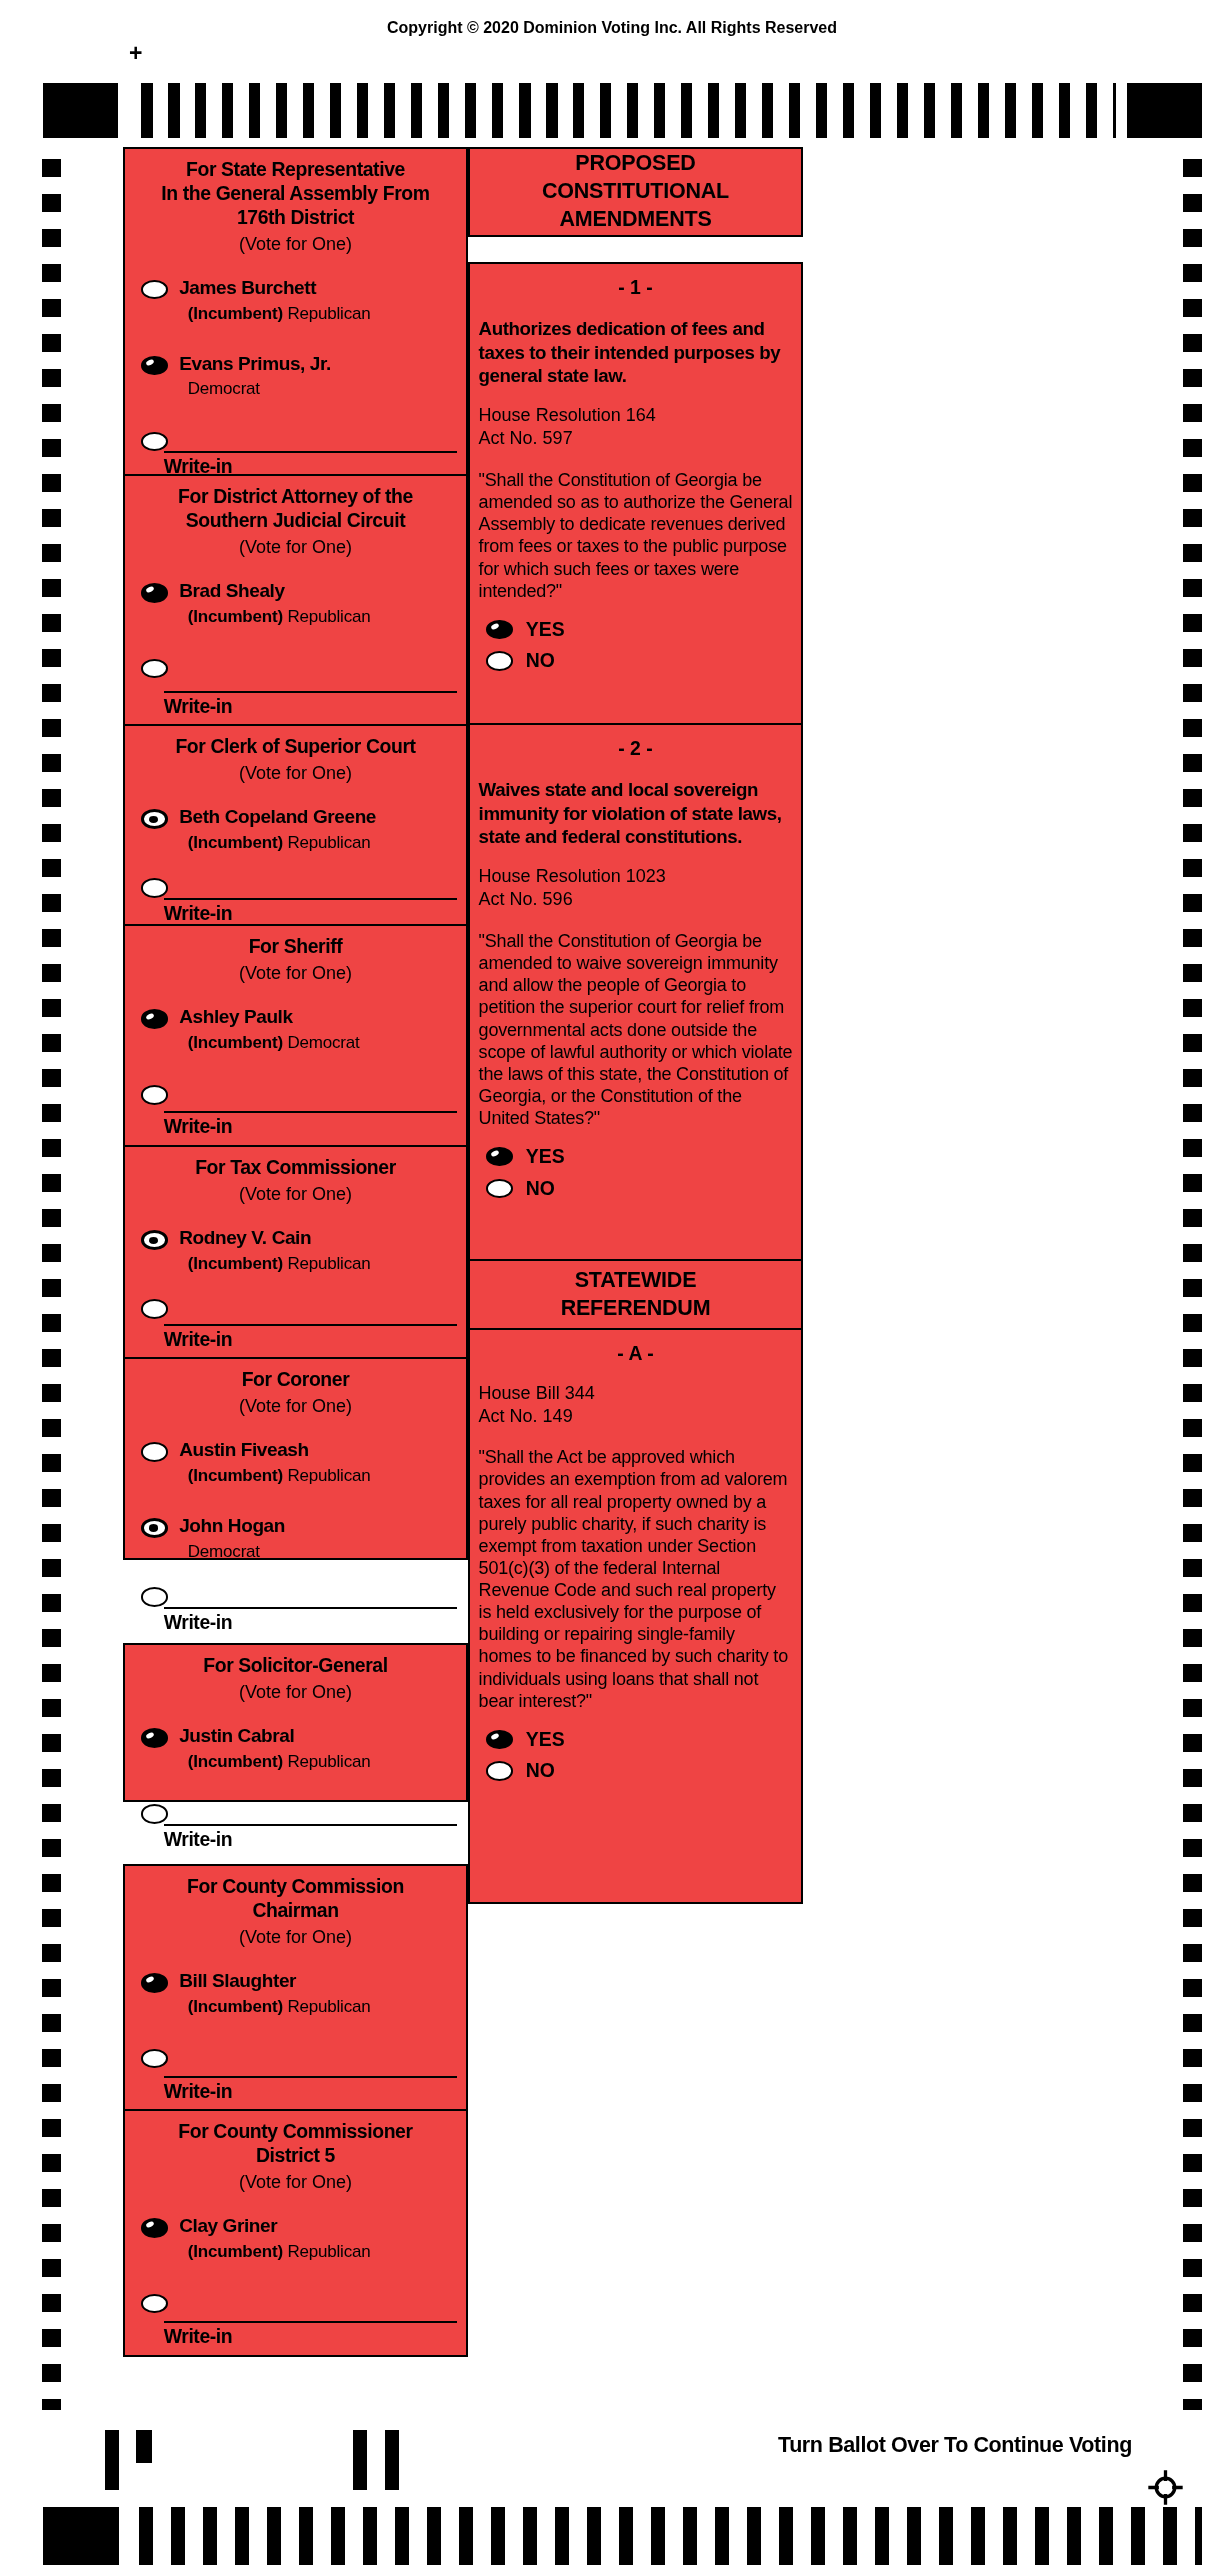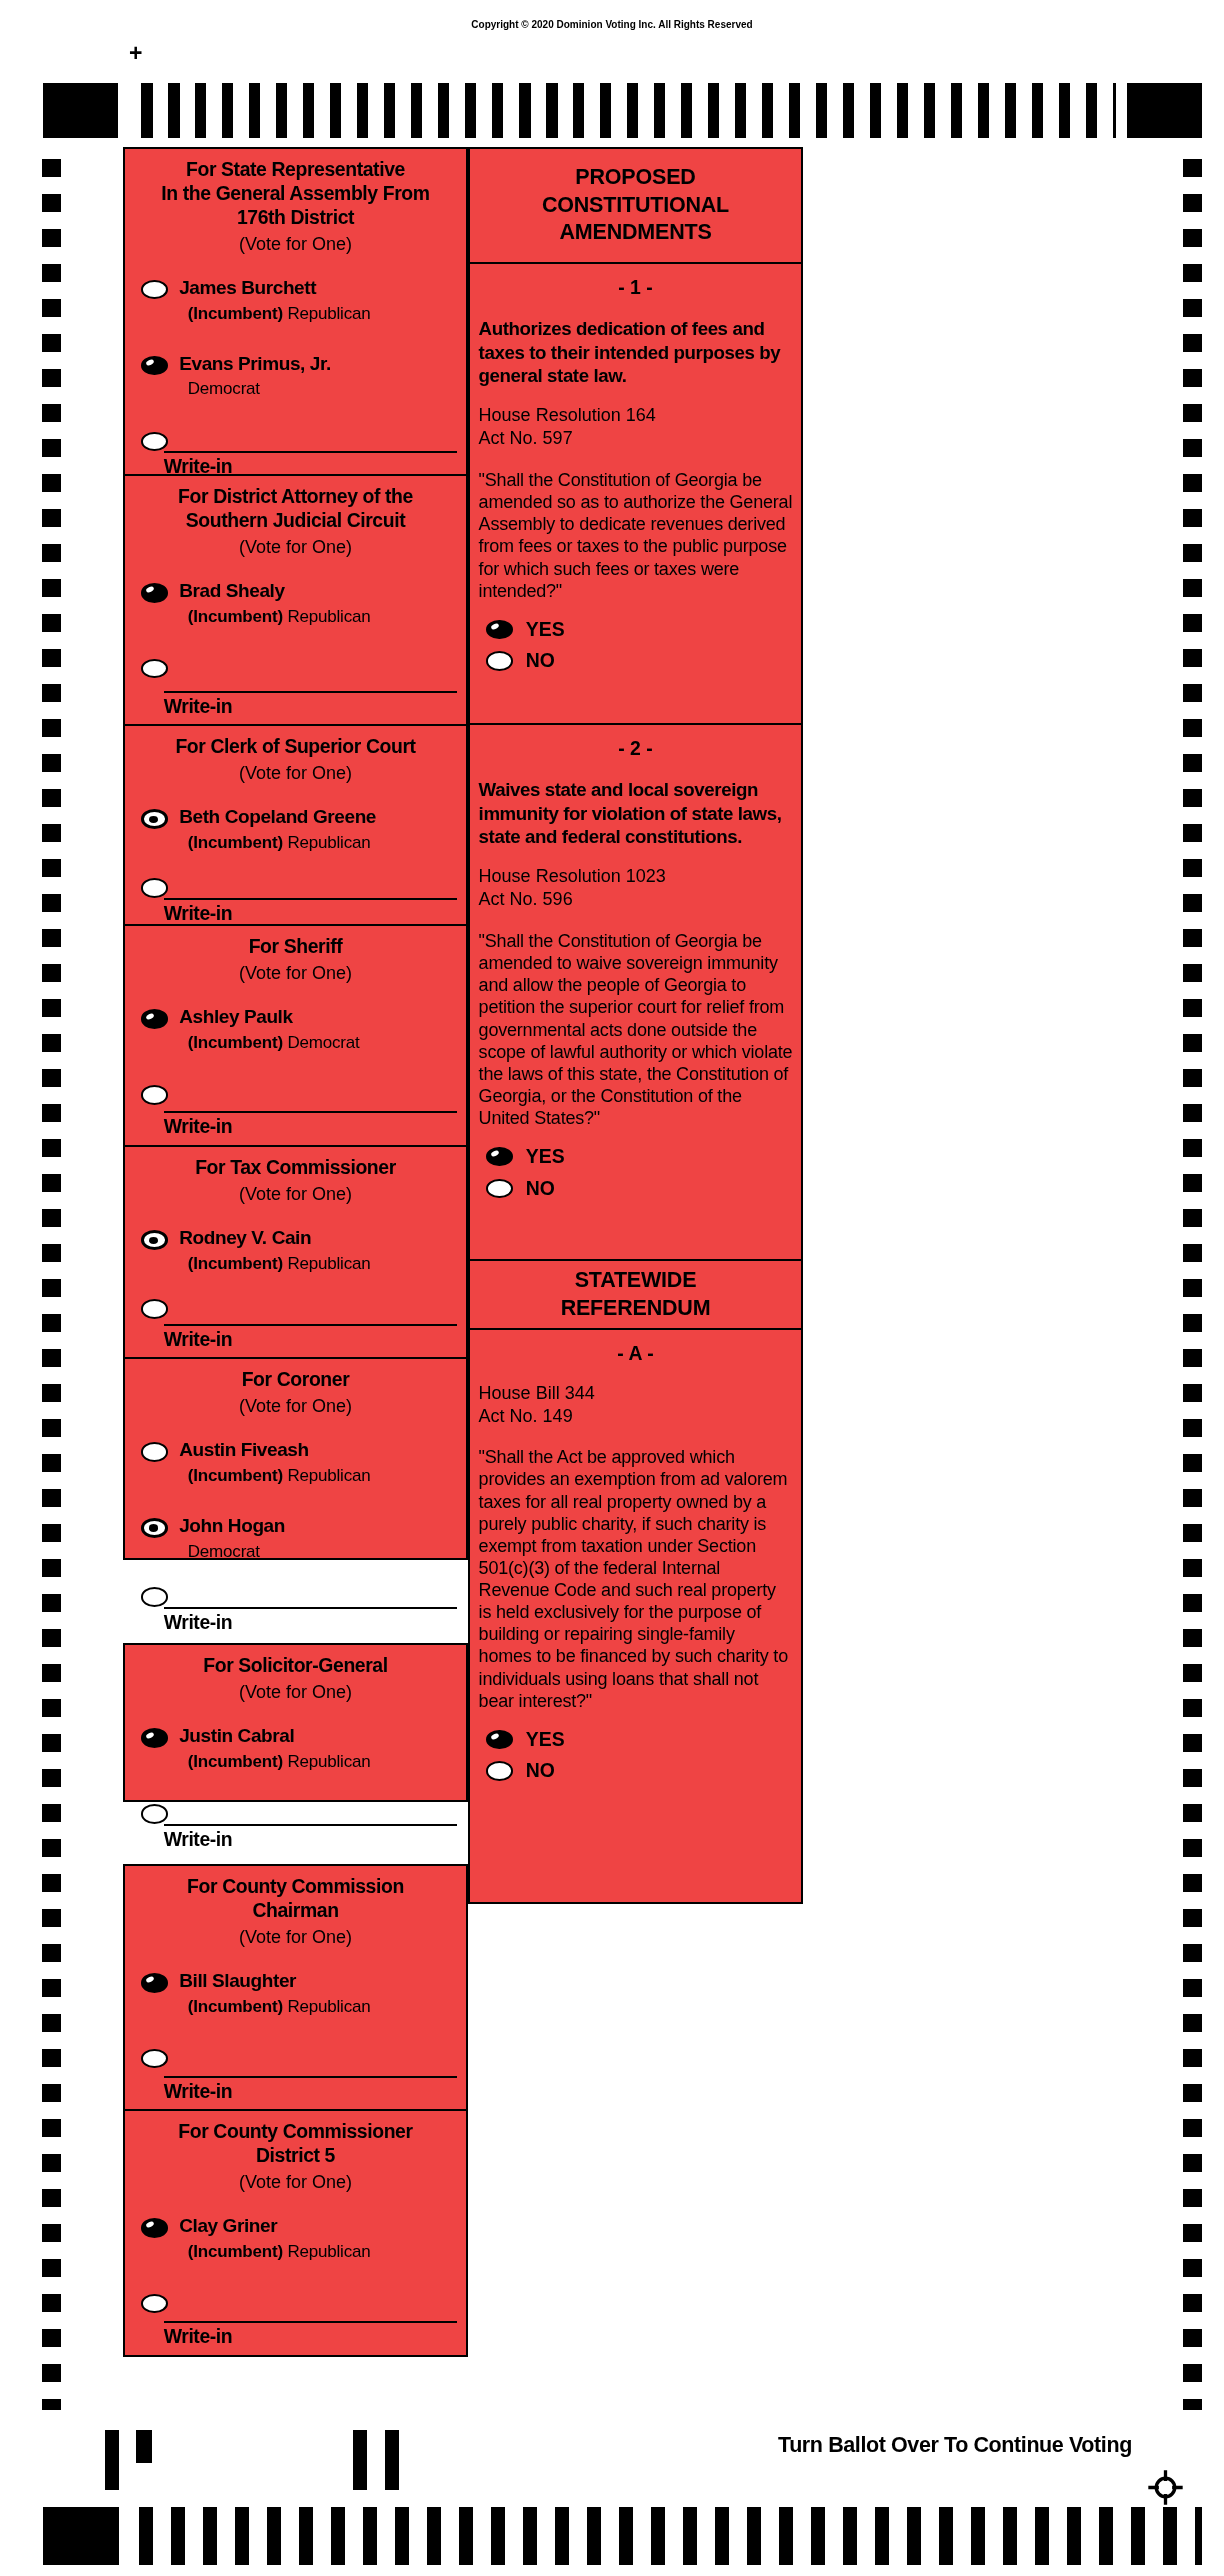--- a/index.html
+++ b/index.html
@@ -14,21 +14,21 @@
   .band-top-right{left:1127px;top:83px;width:75px;height:55px;background:#000;}
   .band-bottom-left{left:43px;top:2507px;width:76px;height:58px;background:#000;}
   .band-bottom-bars{left:139px;top:2507px;width:1063px;height:58px;
     background:repeating-linear-gradient(90deg,#000 0 13.6px,transparent 13.6px 32px);}
   .col-left{left:42px;top:159px;width:19.4px;height:2251px;
     background:repeating-linear-gradient(180deg,#000 0 18px,transparent 18px 35px);}
   .col-right{left:1183px;top:159px;width:19.4px;height:2251px;
     background:repeating-linear-gradient(180deg,#000 0 18px,transparent 18px 35px);}
   .diag{background:#000;}
 
-  .copyright{left:0;right:0;top:18.7px;text-align:center;font-weight:bold;font-size:10px;}
+  .copyright{left:0;right:0;top:18.7px;text-align:center;font-weight:bold;font-size:16px;}
   .plus{left:129px;top:40px;font-size:23px;font-weight:bold;}
   .turnover{left:778px;top:2433px;font-weight:bold;font-size:21.5px;letter-spacing:-0.4px;}
 
   
   .box{position:absolute;box-sizing:border-box;border:2.2px solid #000;background:#ef4444;
        display:flex;flex-direction:column;}
   .contest{left:123px;width:345px;padding:9.3px 5.7px 5.7px;}
   .measure{left:468px;width:335px;padding:0 8.6px 5.7px;}
   .rheader{left:468px;width:335px;justify-content:center;text-align:center;
            font-weight:bold;font-size:21.5px;line-height:1.3;letter-spacing:-0.2px;}
@@ -277,21 +277,21 @@
     </div>
     <div class="cand gap2">
       <span class="oval" data-mark="none"></span>
     </div>
     <div class="writein">
       <div class="wi-line"></div>
       <div class="wi-label">Write-in</div>
     </div>
   </section>
 
-  <section class="box rheader" style="top:147px;height:117px">
+  <section class="box rheader" style="top:147px;height:90px">
     <div>PROPOSED</div>
     <div>CONSTITUTIONAL</div>
     <div>AMENDMENTS</div>
   </section>
 
   <section class="box measure" style="top:262px;height:463px">
     <div class="m-num">- 1 -</div>
     <div class="m-summary">Authorizes dedication of fees and taxes to their intended purposes by general state law.</div>
     <div class="m-auth">
       <div>House Resolution 164</div>

